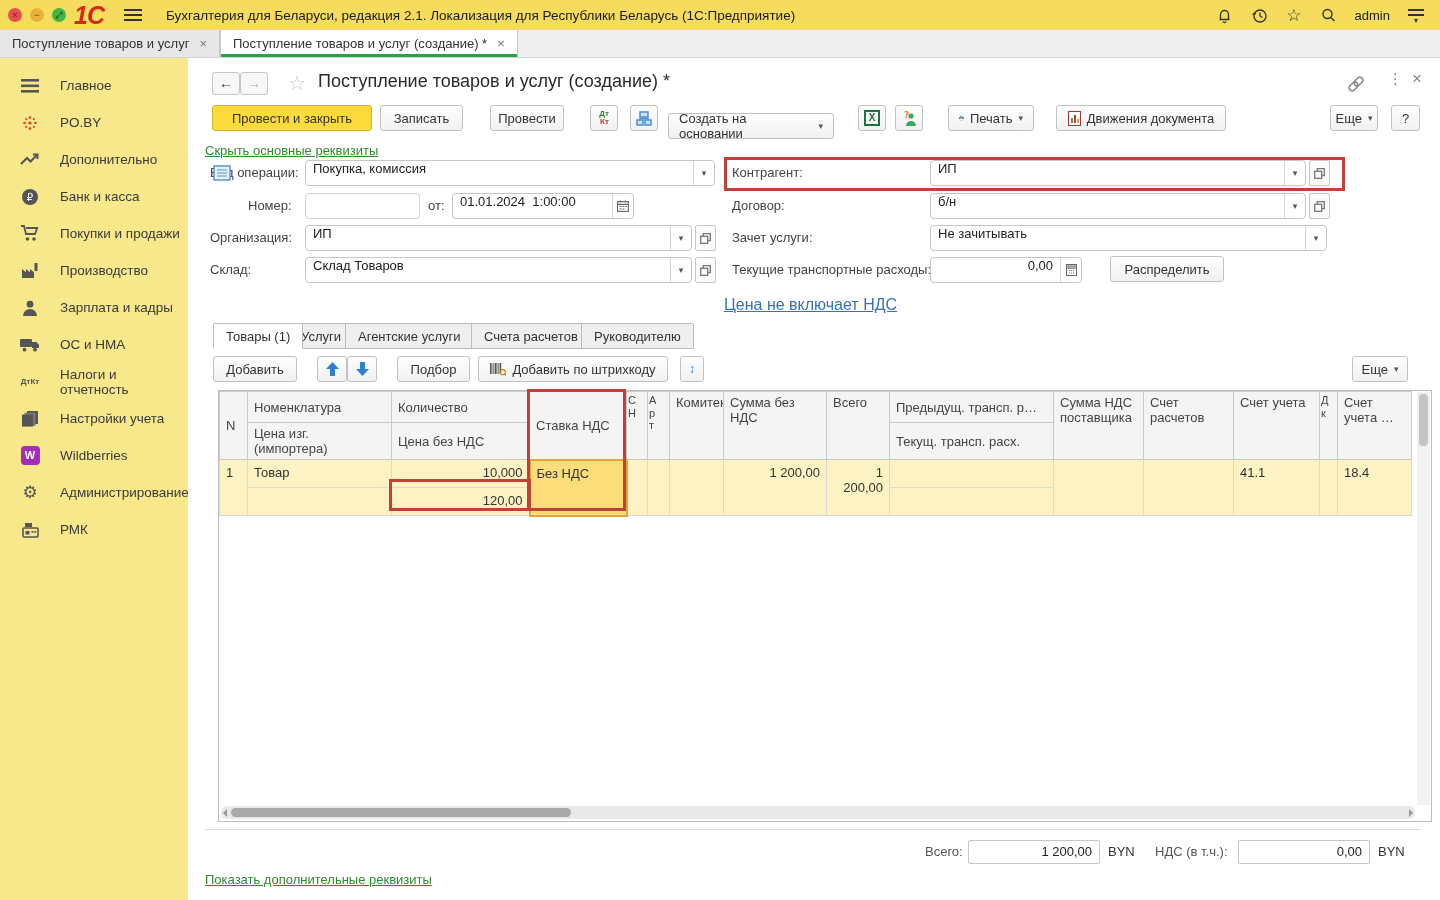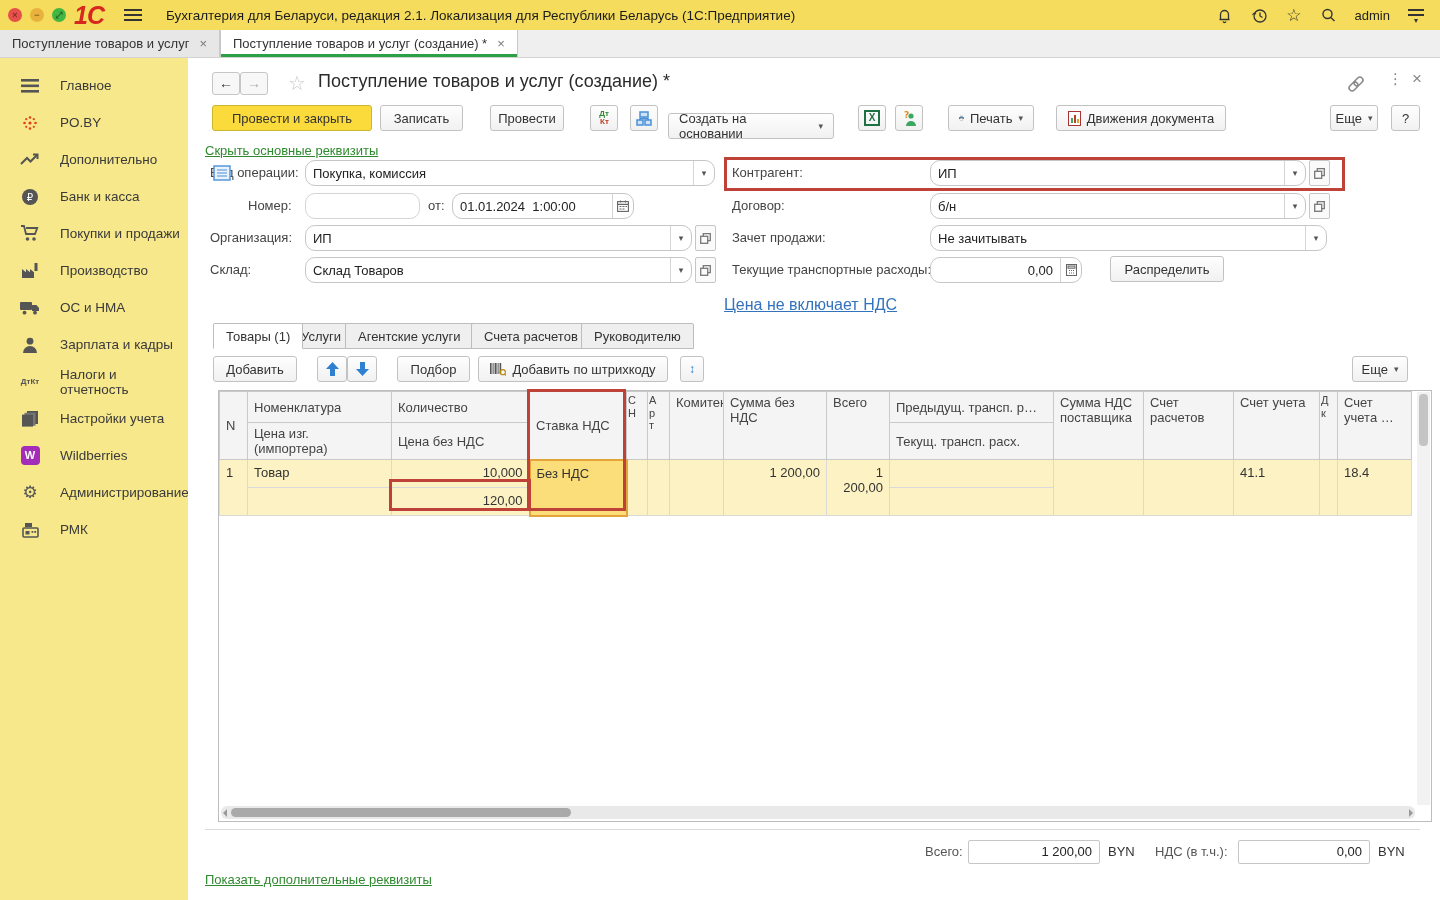--- a/index.html
+++ b/index.html
@@ -62,22 +62,22 @@
   .xls { width:16px; height:16px; border:2px solid #1E7145; color:#1E7145; font-weight:bold; font-size:10px;
     line-height:12px; text-align:center; }
   .dtkt { font-size:8px; font-weight:bold; line-height:8px; text-align:center; }
   .dtkt .d { color:#2E8B2E; display:block; text-align:left; }
   .dtkt .k { color:#C23B22; display:block; text-align:right; }
 
   .lnk-g { color:var(--link-green); text-decoration:underline; font-size:13px; }
   .lnk-b { color:var(--link-blue); text-decoration:underline; font-size:16px; }
 
   .lbl { font-size:13px; color:#444; line-height:26px; }
-  .field { position:absolute; height:26px; border:1px solid #C6C6C6; border-radius:10px; background:#fff;
-    display:flex; align-items:center; }
+  .field { position:absolute; height:26px; border:1px solid #C6C6C6; border-radius:4px; background:#fff;
+    display:flex; }
   .fval { flex:1; padding:0 7px; font-size:13px; color:#222; white-space:pre; overflow:hidden; }
   .fval.num { text-align:right; }
   .fseg { width:21px; align-self:stretch; border-left:1px solid #D5D5D5; display:flex; align-items:center; justify-content:center; }
   .openbtn { position:absolute; width:21px; height:26px; border:1px solid #C6C6C6; border-radius:2px;
     background:#FAFAFA; display:flex; align-items:center; justify-content:center; }
 
   
   .gtab { position:absolute; height:26px; padding:0 12px; border:1px solid #BDBDBD; background:#EFEFEF;
     font-size:13px; color:#333; display:flex; align-items:center; border-radius:2px 2px 0 0; }
   .gtab.active { background:#fff; border-bottom-color:#fff; z-index:2; }
@@ -223,37 +223,37 @@
     <span class="ic">
       <svg width="18" height="15" viewBox="0 0 18 15" fill="#555">
           <path d="M1 15 V6 l4 3.2 V6 l4 3.2 V6 l4 3.2 V15 z"></path>
           <rect x="13.5" y="0" width="3" height="8"></rect>
         </svg>
     </span>
       <span class="lb">Производство</span>
   </div>
   <div class="sitem">
     <span class="ic">
+      <svg width="16" height="16" viewBox="0 0 16 16" fill="#555">
+          <circle cx="8" cy="4.2" r="3.4"></circle>
+          <path d="M1 16 a7 7 0 0 1 14 0 z"></path>
+        </svg>
+    </span>
+      <span class="lb">Зарплата и кадры</span>
+  </div>
+  <div class="sitem">
+    <span class="ic">
       <svg width="20" height="14" viewBox="0 0 20 14" fill="#555">
           <rect x="0" y="1" width="12" height="8" rx="1"></rect>
           <path d="M12 4 h4.5 l2.5 3 v3 h-7 z"></path>
           <circle cx="4.5" cy="11.7" r="1.9"></circle>
           <circle cx="15" cy="11.7" r="1.9"></circle>
         </svg>
     </span>
       <span class="lb">ОС и НМА</span>
-  </div>
-  <div class="sitem">
-    <span class="ic">
-      <svg width="16" height="16" viewBox="0 0 16 16" fill="#555">
-          <circle cx="8" cy="4.2" r="3.4"></circle>
-          <path d="M1 16 a7 7 0 0 1 14 0 z"></path>
-        </svg>
-    </span>
-      <span class="lb">Зарплата и кадры</span>
   </div>
   <div class="sitem">
     <span class="ic dtkt-side">
       <span style="display:block;text-align:left">Дт</span>
       <span style="display:block;text-align:right">Кт</span>
     </span>
       <span class="lb">Налоги и отчетность</span>
   </div>
   <div class="sitem">
     <span class="ic">
@@ -426,21 +426,21 @@
   <div class="field" style="left:117px;top:167px;width:387px">
     <span class="fval">ИП</span>
     <span class="fseg caret">▾</span>
   </div>
   <div class="openbtn" style="left:507px;top:167px">
     <svg width="11" height="11" viewBox="0 0 11 11" fill="none" stroke="#777" stroke-width="1.3">
         <rect x="0.7" y="3.3" width="7" height="7"></rect>
         <path d="M3.3 3.3 V0.7 h7 v7 h-2.6"></path>
       </svg>
   </div>
-  <div class="abs lbl" style="left:544px;top:167px">Зачет продажи:</div>
+  <div class="abs lbl" style="left:544px;top:167px">Зачет услуги:</div>
   <div class="field" style="left:742px;top:167px;width:397px">
     <span class="fval">Не зачитывать</span>
     <span class="fseg caret">▾</span>
   </div>
 
   <div class="abs lbl" style="left:22px;top:199px">Склад:</div>
   <div class="field" style="left:117px;top:199px;width:387px">
     <span class="fval">Склад Товаров</span>
     <span class="fseg caret">▾</span>
   </div>

